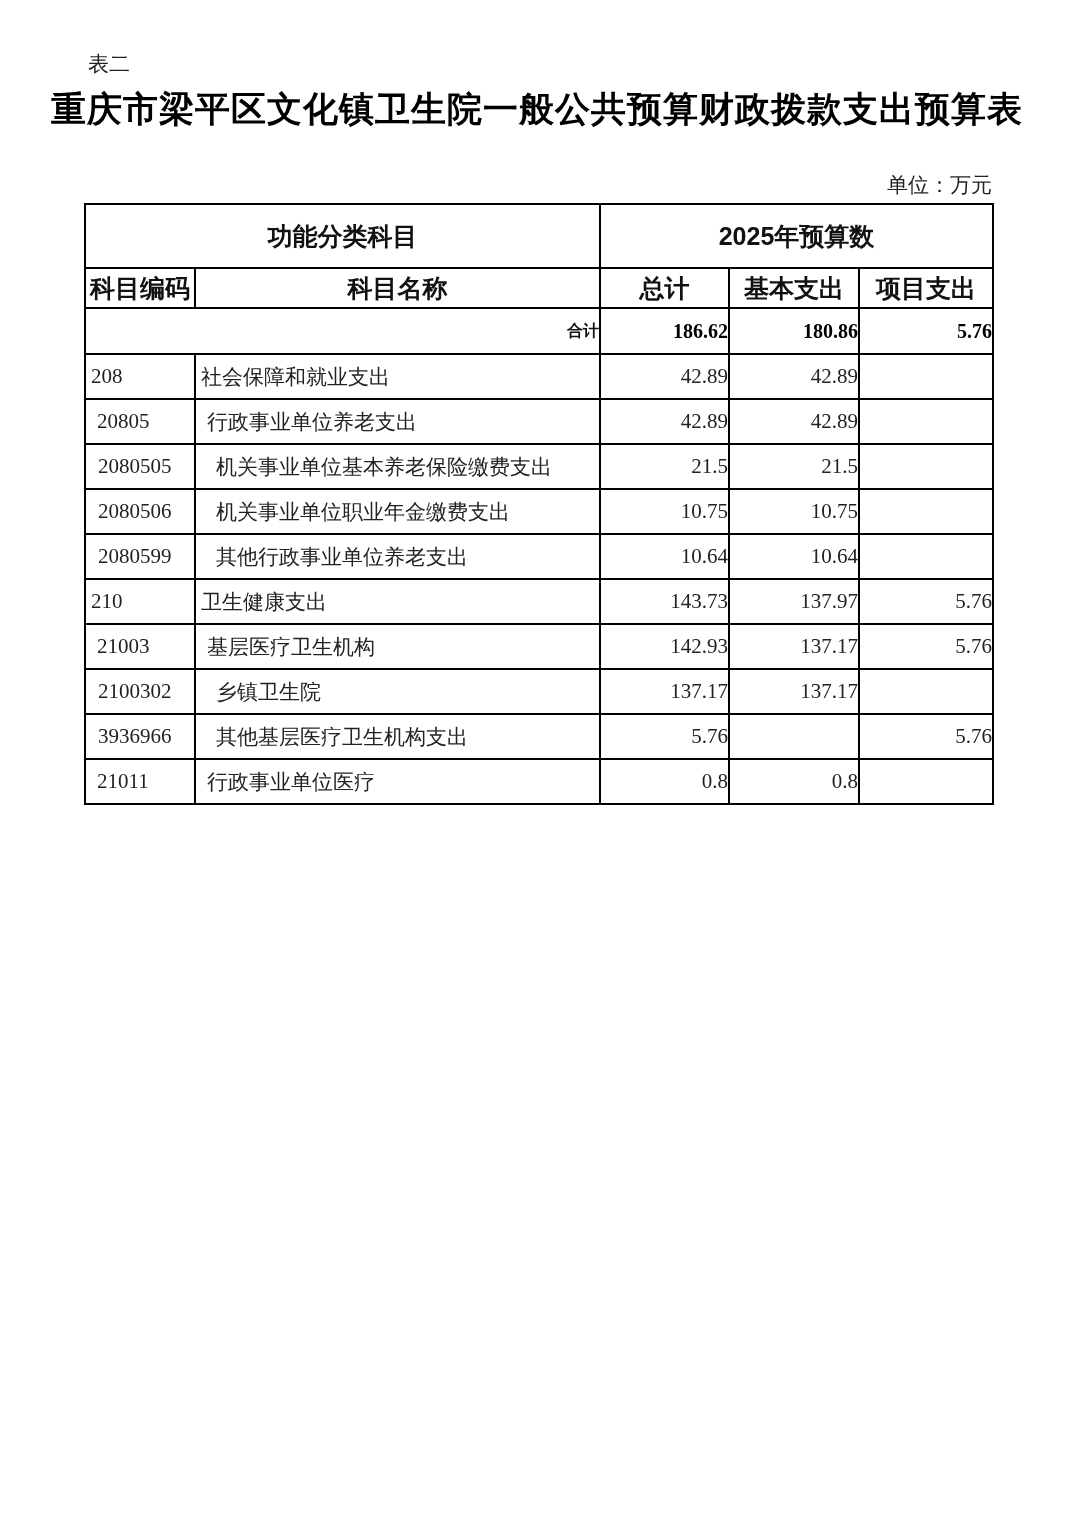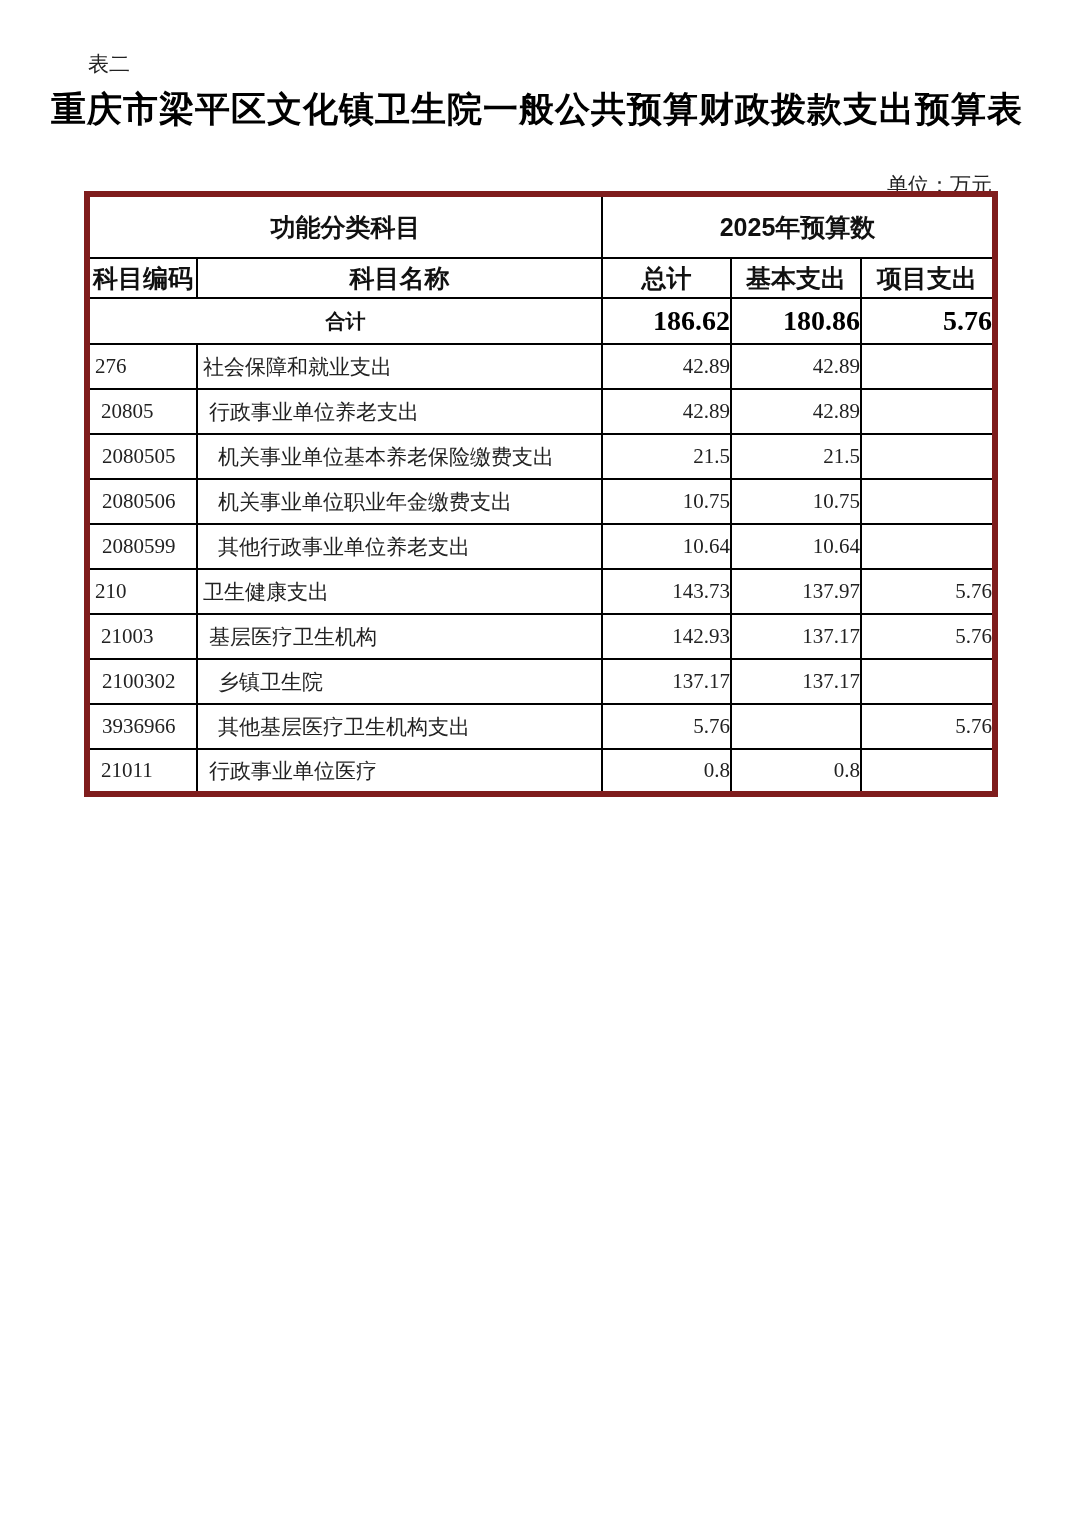--- a/index.html
+++ b/index.html
@@ -39,55 +39,55 @@
   .unit-note {
     position: absolute;
     right: 82px;
     top: 171px;
     font-size: 21px;
     color: #222;
   }
   table.budget {
     position: absolute;
     left: 84px;
-    top: 191px;
+    top: 203px;
     width: 908px;
     border-collapse: collapse;
     table-layout: fixed;
-    border: 6px solid #7f1d1d;
+    border: 1px solid #7f1d1d;
   }
   .budget th, .budget td {
     border: 2px solid #000;
     vertical-align: middle;
     overflow: hidden;
     white-space: nowrap;
     padding: 0;
     box-sizing: border-box;
   }
   .hrow1 { height: 64px; }
   .hrow2 { height: 40px; }
   .hrow1 th, .hrow2 th {
     font-family: "Liberation Sans", sans-serif;
     font-size: 25px;
     font-weight: 700;
     text-align: center;
     color: #111;
   }
   .total-row { height: 46px; }
   .total-label {
-    text-align: center;
+    text-align: right;
     font-family: Liberation Mono, monospace;
+    font-size: 16px;
+    font-weight: 700;
+    color: #111;
+  }
+  .total-row .num {
+    font-family: "Liberation Serif", serif;
+    font-weight: 700;
     font-size: 20px;
-    font-weight: 700;
-    color: #111;
-  }
-  .total-row .num {
-    font-family: "Liberation Serif", serif;
-    font-weight: 700;
-    font-size: 28px;
     color: #000;
     margin-top: 12px;
   }
   .data-row { height: 45px; }
   .num {
     text-align: right;
     padding-right: 4px;
     font-size: 21px;
     color: #222;
   }
@@ -136,21 +136,21 @@
       </tr>
     </thead>
     <tbody>
       <tr class="total-row">
         <td colspan="2" class="total-label">合计</td>
         <td class="num">186.62</td>
         <td class="num">180.86</td>
         <td class="num">5.76</td>
       </tr>
     <tr class="data-row lvl1">
-    <td class="code">276</td>
+    <td class="code">208</td>
     <td class="name">社会保障和就业支出</td>
     <td class="num">42.89</td>
     <td class="num">42.89</td>
     <td class="num"></td>
   </tr>
         <tr class="data-row lvl2">
     <td class="code">20805</td>
     <td class="name">行政事业单位养老支出</td>
     <td class="num">42.89</td>
     <td class="num">42.89</td>

